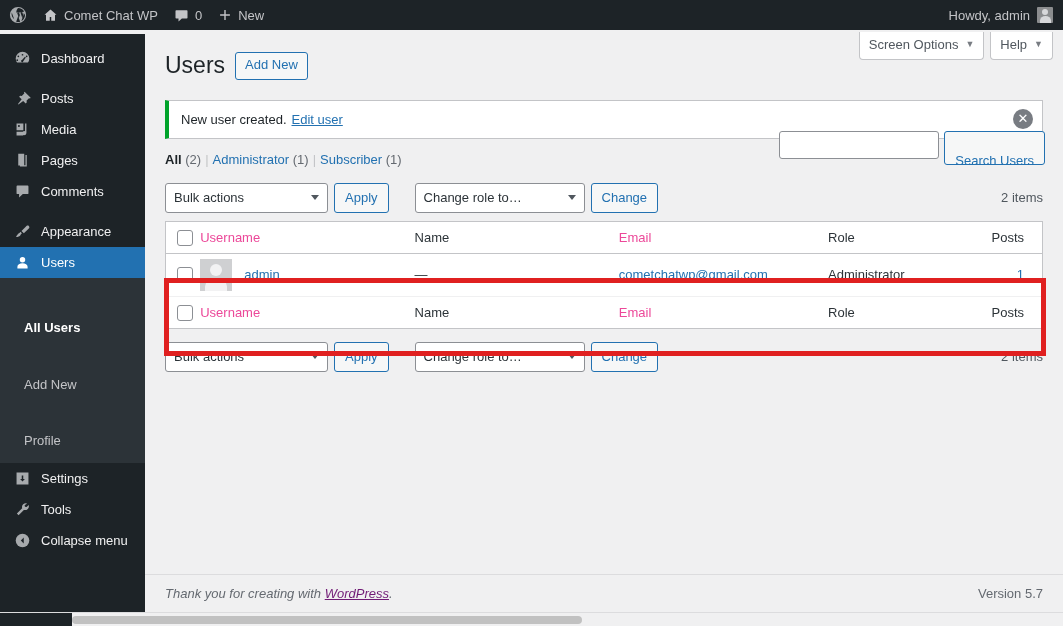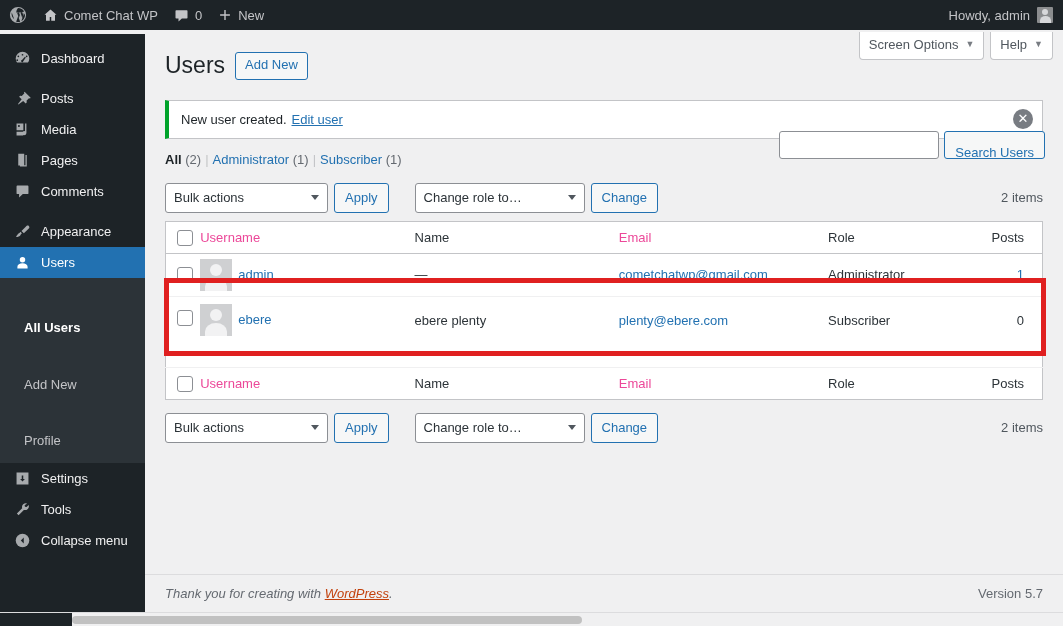--- a/index.html
+++ b/index.html
@@ -94,21 +94,21 @@
   .subsubsub .cnt { color:#646970; font-weight:400; }
 
   .searchbox { position:absolute; right: 18px; top: 101px; display:flex; gap: 5px; }
   .search-input {
     width: 160px; height: 28px; border:1px solid #8c8f94; border-radius:3px;
     background:#fff; font-size:13px; padding: 0 8px; color:#2c3338;
     font-family:"Liberation Sans", sans-serif;
   }
   .search-btn {
     background:#f6f7f7; border:1px solid #2271b1; color:#2271b1; border-radius:3px;
-    font-size:13px; padding: 8px 10px; height: 28px; line-height: 26px;
+    font-size:13px; padding: 16px 10px; height: 28px; line-height: 26px;
     font-family:"Liberation Sans", sans-serif;
   }
 
   .tablenav { display:flex; align-items:center; gap: 6px; padding: 0 20px; margin-top: 16px; position:relative; }
   .tablenav.bottom { margin-top: 13px; }
   .sel {
     appearance:none; -webkit-appearance:none;
     height: 30px; border:1px solid #8c8f94; border-radius:3px; background:#fff;
     font-size:13px; color:#2c3338; padding: 0 26px 0 8px; line-height: 28px;
     font-family:"Liberation Sans", sans-serif;
@@ -145,21 +145,21 @@
   .col-user { width: 210px; }
   .col-name { width: 200px; }
   .col-email { width: 205px; }
   .col-role { width: 130px; }
   .col-posts { width: 80px; text-align: right !important; padding-right: 18px !important; }
   .cbx {
     width: 16px; height: 16px; border:1px solid #8c8f94; background:#fff;
     border-radius: 3px; display:inline-block; vertical-align:middle;
   }
   .row td { height: 43px; vertical-align: middle; border-bottom: 1px solid #f0f0f1; }
-  .user-cell { display:flex; align-items:center; gap: 6px; text-align: center; }
+  .user-cell { display:flex; align-items:center; gap: 12px; text-align: center; }
   .avatar {
     width: 32px; height: 32px; background:#cfd0d2; flex:none; position:relative; overflow:hidden;
   }
   .avatar::before{content:"";position:absolute;top:5px;left:10px;width:12px;height:12px;border-radius:50%;background:#f2f2f3;}
   .avatar::after{content:"";position:absolute;top:19px;left:5px;width:22px;height:17px;border-radius:50% 50% 0 0;background:#f2f2f3;}
   .ulink { color:#2271b1; text-decoration:none; }
   .dash { color:#2c3338; }
   .plain { color:#2c3338; }
 
   
@@ -167,21 +167,21 @@
     position:absolute; border: 5px solid #e02020; pointer-events:none;
   }
 
   
   .footer {
     position:absolute; left: 145px; bottom: 14px; width: 918px; height: 38px;
     border-top: 1px solid #dcdcde; background:#f0f0f1;
     display:flex; align-items:center; padding: 0 20px; font-size: 13px; color:#646970;
   }
   .footer .left { font-style: italic; }
-  .footer .left a { color:#c2410c; }
+  .footer .left a { color:#701a75; }
   .footer .right { margin-left:auto; }
 
   
   .hscroll { position:absolute; left:0; bottom:0; width:1063px; height:14px; background:#f0f0f1; border-top:1px solid #dcdcde;}
   .hscroll .thumb { position:absolute; left: 72px; top: 3px; height: 8px; width: 510px; background:#c1c1c1; border-radius:4px; }
   .hscroll .darkleft { position:absolute; left:0; top:0; width: 72px; height: 14px; background:#1d2327; }
 </style>
 </head>
 <body>
 
@@ -397,33 +397,20 @@
             <span class="user-cell">
               <span class="avatar"></span>
               <a class="ulink" href="#">admin</a>
             </span>
           </td>
           <td class="col-name dash">—</td>
           <td class="col-email"><a class="ulink" href="#">cometchatwp@gmail.com</a></td>
           <td class="col-role plain">Administrator</td>
           <td class="col-posts"><a class="ulink" href="#">1</a></td>
         </tr>
-        <tr class="row" style="height:71px">
-          <td class="col-cb" style="height:71px;vertical-align:top;padding-top:13px"><span class="cbx"></span></td>
-          <td class="col-user" style="height:71px;vertical-align:top;padding-top:7px">
-            <span class="user-cell">
-              <span class="avatar"></span>
-              <a class="ulink" href="#">ebere</a>
-            </span>
-          </td>
-          <td class="col-name plain" style="height:71px;vertical-align:top;padding-top:16px">ebere plenty</td>
-          <td class="col-email" style="height:71px;vertical-align:top;padding-top:16px"><a class="ulink" href="#">plenty@ebere.com</a></td>
-          <td class="col-role plain" style="height:71px;vertical-align:top;padding-top:16px">Subscriber</td>
-          <td class="col-posts" style="height:71px;vertical-align:top;padding-top:16px"><span class="plain">0</span></td>
-        </tr>
       </tbody>
       <tfoot>
         <tr>
           <th class="col-cb"><span class="cbx"></span></th>
           <th class="col-user"><a href="#">Username</a></th>
           <th class="col-name">Name</th>
           <th class="col-email"><a href="#">Email</a></th>
           <th class="col-role">Role</th>
           <th class="col-posts">Posts</th>
         </tr>

